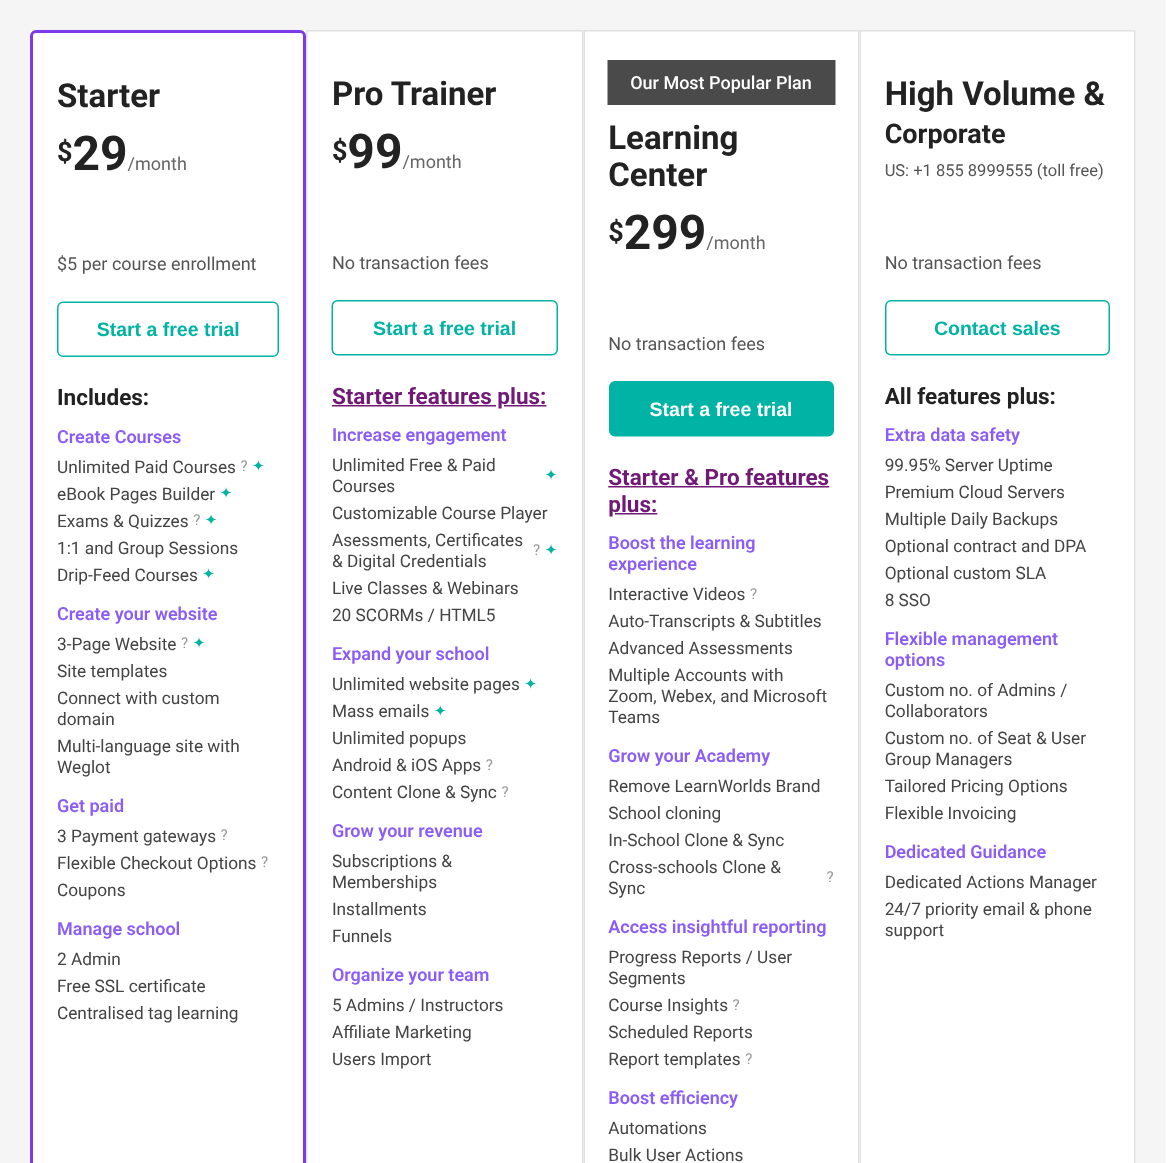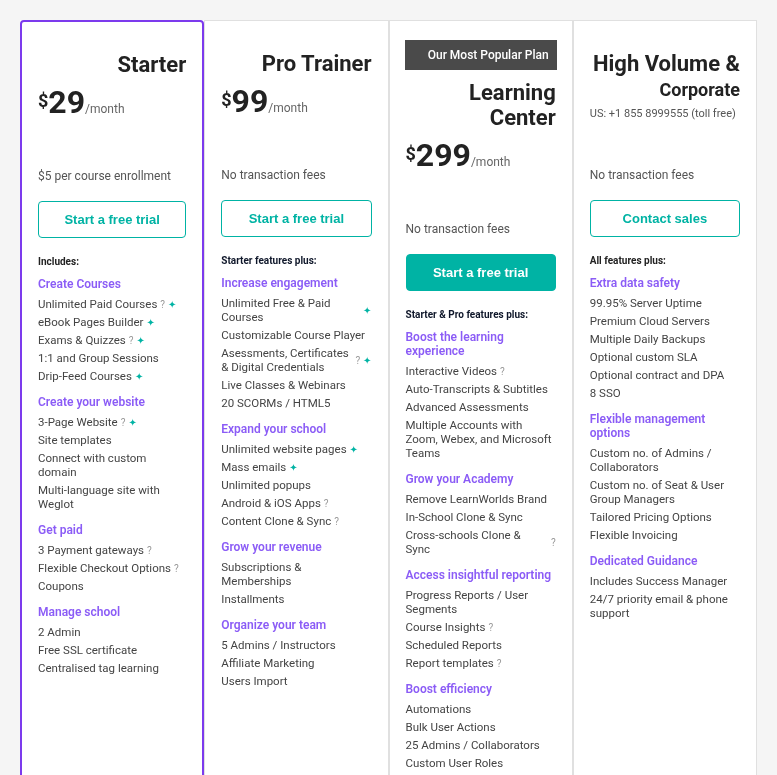--- a/index.html
+++ b/index.html
@@ -27,32 +27,31 @@
     .plan-col.starter {
       border: 2px solid #7c3aed;
       border-radius: 4px;
     }
     .plan-col.learning-center {
       border-top: none;
     }
     .popular-banner {
       background: #4a4a4a;
       color: white;
-      text-align: right;
+      text-align: center;
       padding: 8px;
       font-size: 12px;
       font-weight: 500;
       margin: -1px -1px 0 -1px;
     }
     .plan-name {
       font-size: 22px;
       font-weight: 700;
       margin-bottom: 6px;
       margin-top: 10px;
-      text-align: right;
     }
     .plan-price {
       font-size: 14px;
       margin-bottom: 6px;
       color: #222;
     }
     .plan-price sup {
       font-size: 18px;
       font-weight: 700;
       vertical-align: super;
@@ -88,26 +87,27 @@
       border: 1.5px solid #00b3a4;
       color: #00b3a4;
     }
     .btn-filled-teal {
       background: #00b3a4;
       border: 1.5px solid #00b3a4;
       color: white;
     }
     .section-header {
       font-weight: 700;
-      font-size: 10px;
+      font-size: 15px;
       margin-top: 14px;
       margin-bottom: 6px;
     }
     .section-header.teal {
-      color: #0f172a;
+      color: #701a75;
+      text-decoration: underline;
     }
     .section-subheader {
       font-weight: 600;
       font-size: 12px;
       margin-top: 10px;
       margin-bottom: 4px;
       color: #8b5cf6;
     }
     .feature-item {
       font-size: 11.5px;
@@ -276,20 +276,24 @@
         </div>
       <div class="section-subheader">Grow your revenue</div>
       <div class="feature-item">
           <span>Subscriptions &amp; Memberships</span>
 
         </div>
       <div class="feature-item">
           <span>Installments</span>
 
         </div>
+      <div class="feature-item">
+          <span>Funnels</span>
+
+        </div>
       <div class="section-subheader">Organize your team</div>
       <div class="feature-item">
           <span>5 Admins / Instructors</span>
 
         </div>
       <div class="feature-item">
           <span>Affiliate Marketing</span>
 
         </div>
       <div class="feature-item">
@@ -320,20 +324,24 @@
           <span>Advanced Assessments</span>
 
         </div>
       <div class="feature-item">
           <span>Multiple Accounts with Zoom, Webex, and Microsoft Teams</span>
 
         </div>
       <div class="section-subheader">Grow your Academy</div>
       <div class="feature-item">
           <span>Remove LearnWorlds Brand</span>
+
+        </div>
+      <div class="feature-item">
+          <span>School cloning</span>
 
         </div>
       <div class="feature-item">
           <span>In-School Clone &amp; Sync</span>
 
         </div>
       <div class="feature-item">
           <span>Cross-schools Clone &amp; Sync</span>
           <span class="help-icon">?</span>
 
@@ -388,28 +396,28 @@
         </div>
       <div class="feature-item">
           <span>Premium Cloud Servers</span>
 
         </div>
       <div class="feature-item">
           <span>Multiple Daily Backups</span>
 
         </div>
       <div class="feature-item">
+          <span>Optional contract and DPA</span>
+
+        </div>
+      <div class="feature-item">
           <span>Optional custom SLA</span>
 
         </div>
       <div class="feature-item">
-          <span>Optional contract and DPA</span>
-
-        </div>
-      <div class="feature-item">
           <span>8 SSO</span>
 
         </div>
       <div class="section-subheader">Flexible management options</div>
       <div class="feature-item">
           <span>Custom no. of Admins / Collaborators</span>
 
         </div>
       <div class="feature-item">
           <span>Custom no. of Seat &amp; User Group Managers</span>
@@ -418,21 +426,21 @@
       <div class="feature-item">
           <span>Tailored Pricing Options</span>
 
         </div>
       <div class="feature-item">
           <span>Flexible Invoicing</span>
 
         </div>
       <div class="section-subheader">Dedicated Guidance</div>
       <div class="feature-item">
-          <span>Includes Success Manager</span>
+          <span>Dedicated Actions Manager</span>
 
         </div>
       <div class="feature-item">
           <span>24/7 priority email &amp; phone support</span>
 
         </div>
     </div>
   </div>
 
 </body></html>

